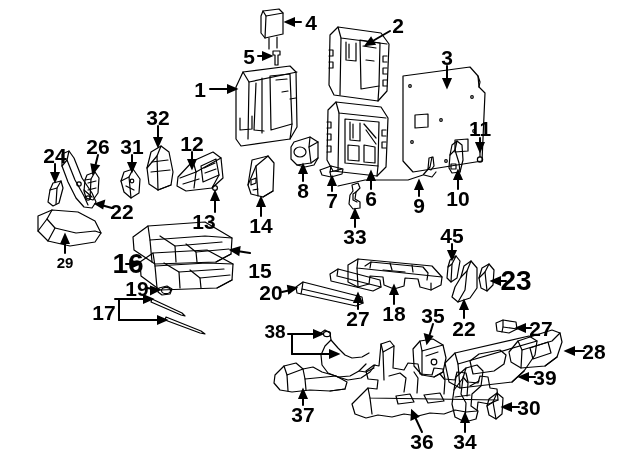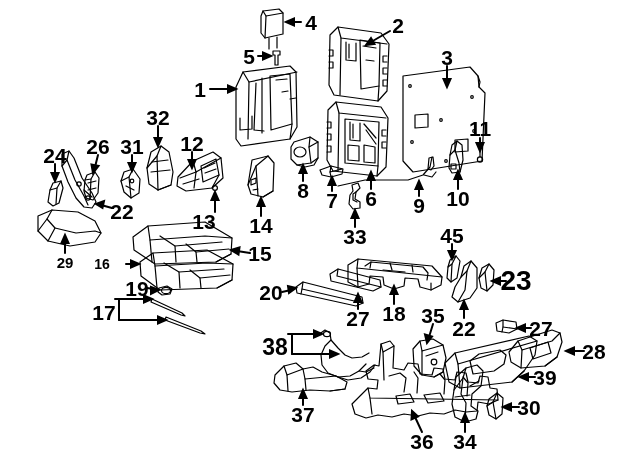--- a/index.html
+++ b/index.html
@@ -505,22 +505,22 @@
   <div class="cal" style="left:249px;top:56px;font-size:21px">5</div>
   <div class="cal" style="left:371px;top:198px;font-size:21px">6</div>
   <div class="cal" style="left:332px;top:200px;font-size:21px">7</div>
   <div class="cal" style="left:303px;top:190px;font-size:21px">8</div>
   <div class="cal" style="left:419px;top:205px;font-size:21px">9</div>
   <div class="cal" style="left:458px;top:198px;font-size:21px">10</div>
   <div class="cal" style="left:480px;top:128px;font-size:21px">11</div>
   <div class="cal" style="left:192px;top:143px;font-size:21px">12</div>
   <div class="cal" style="left:204px;top:221px;font-size:21px">13</div>
   <div class="cal" style="left:261px;top:225px;font-size:21px">14</div>
-  <div class="cal" style="left:260px;top:253px;font-size:21px">15</div>
-  <div class="cal" style="left:102px;top:264px;font-size:14px">16</div>
+  <div class="cal" style="left:260px;top:270px;font-size:21px">15</div>
+  <div class="cal" style="left:128px;top:264px;font-size:28px">16</div>
   <div class="cal" style="left:104px;top:312px;font-size:21px">17</div>
   <div class="cal" style="left:394px;top:313px;font-size:21px">18</div>
   <div class="cal" style="left:137px;top:288px;font-size:21px">19</div>
   <div class="cal" style="left:271px;top:292px;font-size:21px">20</div>
   <div class="cal" style="left:358px;top:318px;font-size:21px">27</div>
   <div class="cal" style="left:122px;top:211px;font-size:21px">22</div>
   <div class="cal" style="left:464px;top:328px;font-size:21px">22</div>
   <div class="cal" style="left:516px;top:281px;font-size:28px">23</div>
   <div class="cal" style="left:55px;top:155px;font-size:21px">24</div>
   <div class="cal" style="left:452px;top:235px;font-size:21px">45</div>
@@ -529,16 +529,16 @@
   <div class="cal" style="left:594px;top:351px;font-size:21px">28</div>
   <div class="cal" style="left:65px;top:262px;font-size:15px">29</div>
   <div class="cal" style="left:529px;top:407px;font-size:21px">30</div>
   <div class="cal" style="left:132px;top:146px;font-size:21px">31</div>
   <div class="cal" style="left:158px;top:117px;font-size:21px">32</div>
   <div class="cal" style="left:355px;top:236px;font-size:21px">33</div>
   <div class="cal" style="left:465px;top:441px;font-size:21px">34</div>
   <div class="cal" style="left:433px;top:315px;font-size:21px">35</div>
   <div class="cal" style="left:422px;top:441px;font-size:21px">36</div>
   <div class="cal" style="left:303px;top:414px;font-size:21px">37</div>
-  <div class="cal" style="left:275px;top:347px;font-size:23px">38</div>
+  <div class="cal" style="left:275px;top:331px;font-size:19px">38</div>
   <div class="cal" style="left:545px;top:377px;font-size:21px">39</div>
 
 </div>
 
 </body></html>

